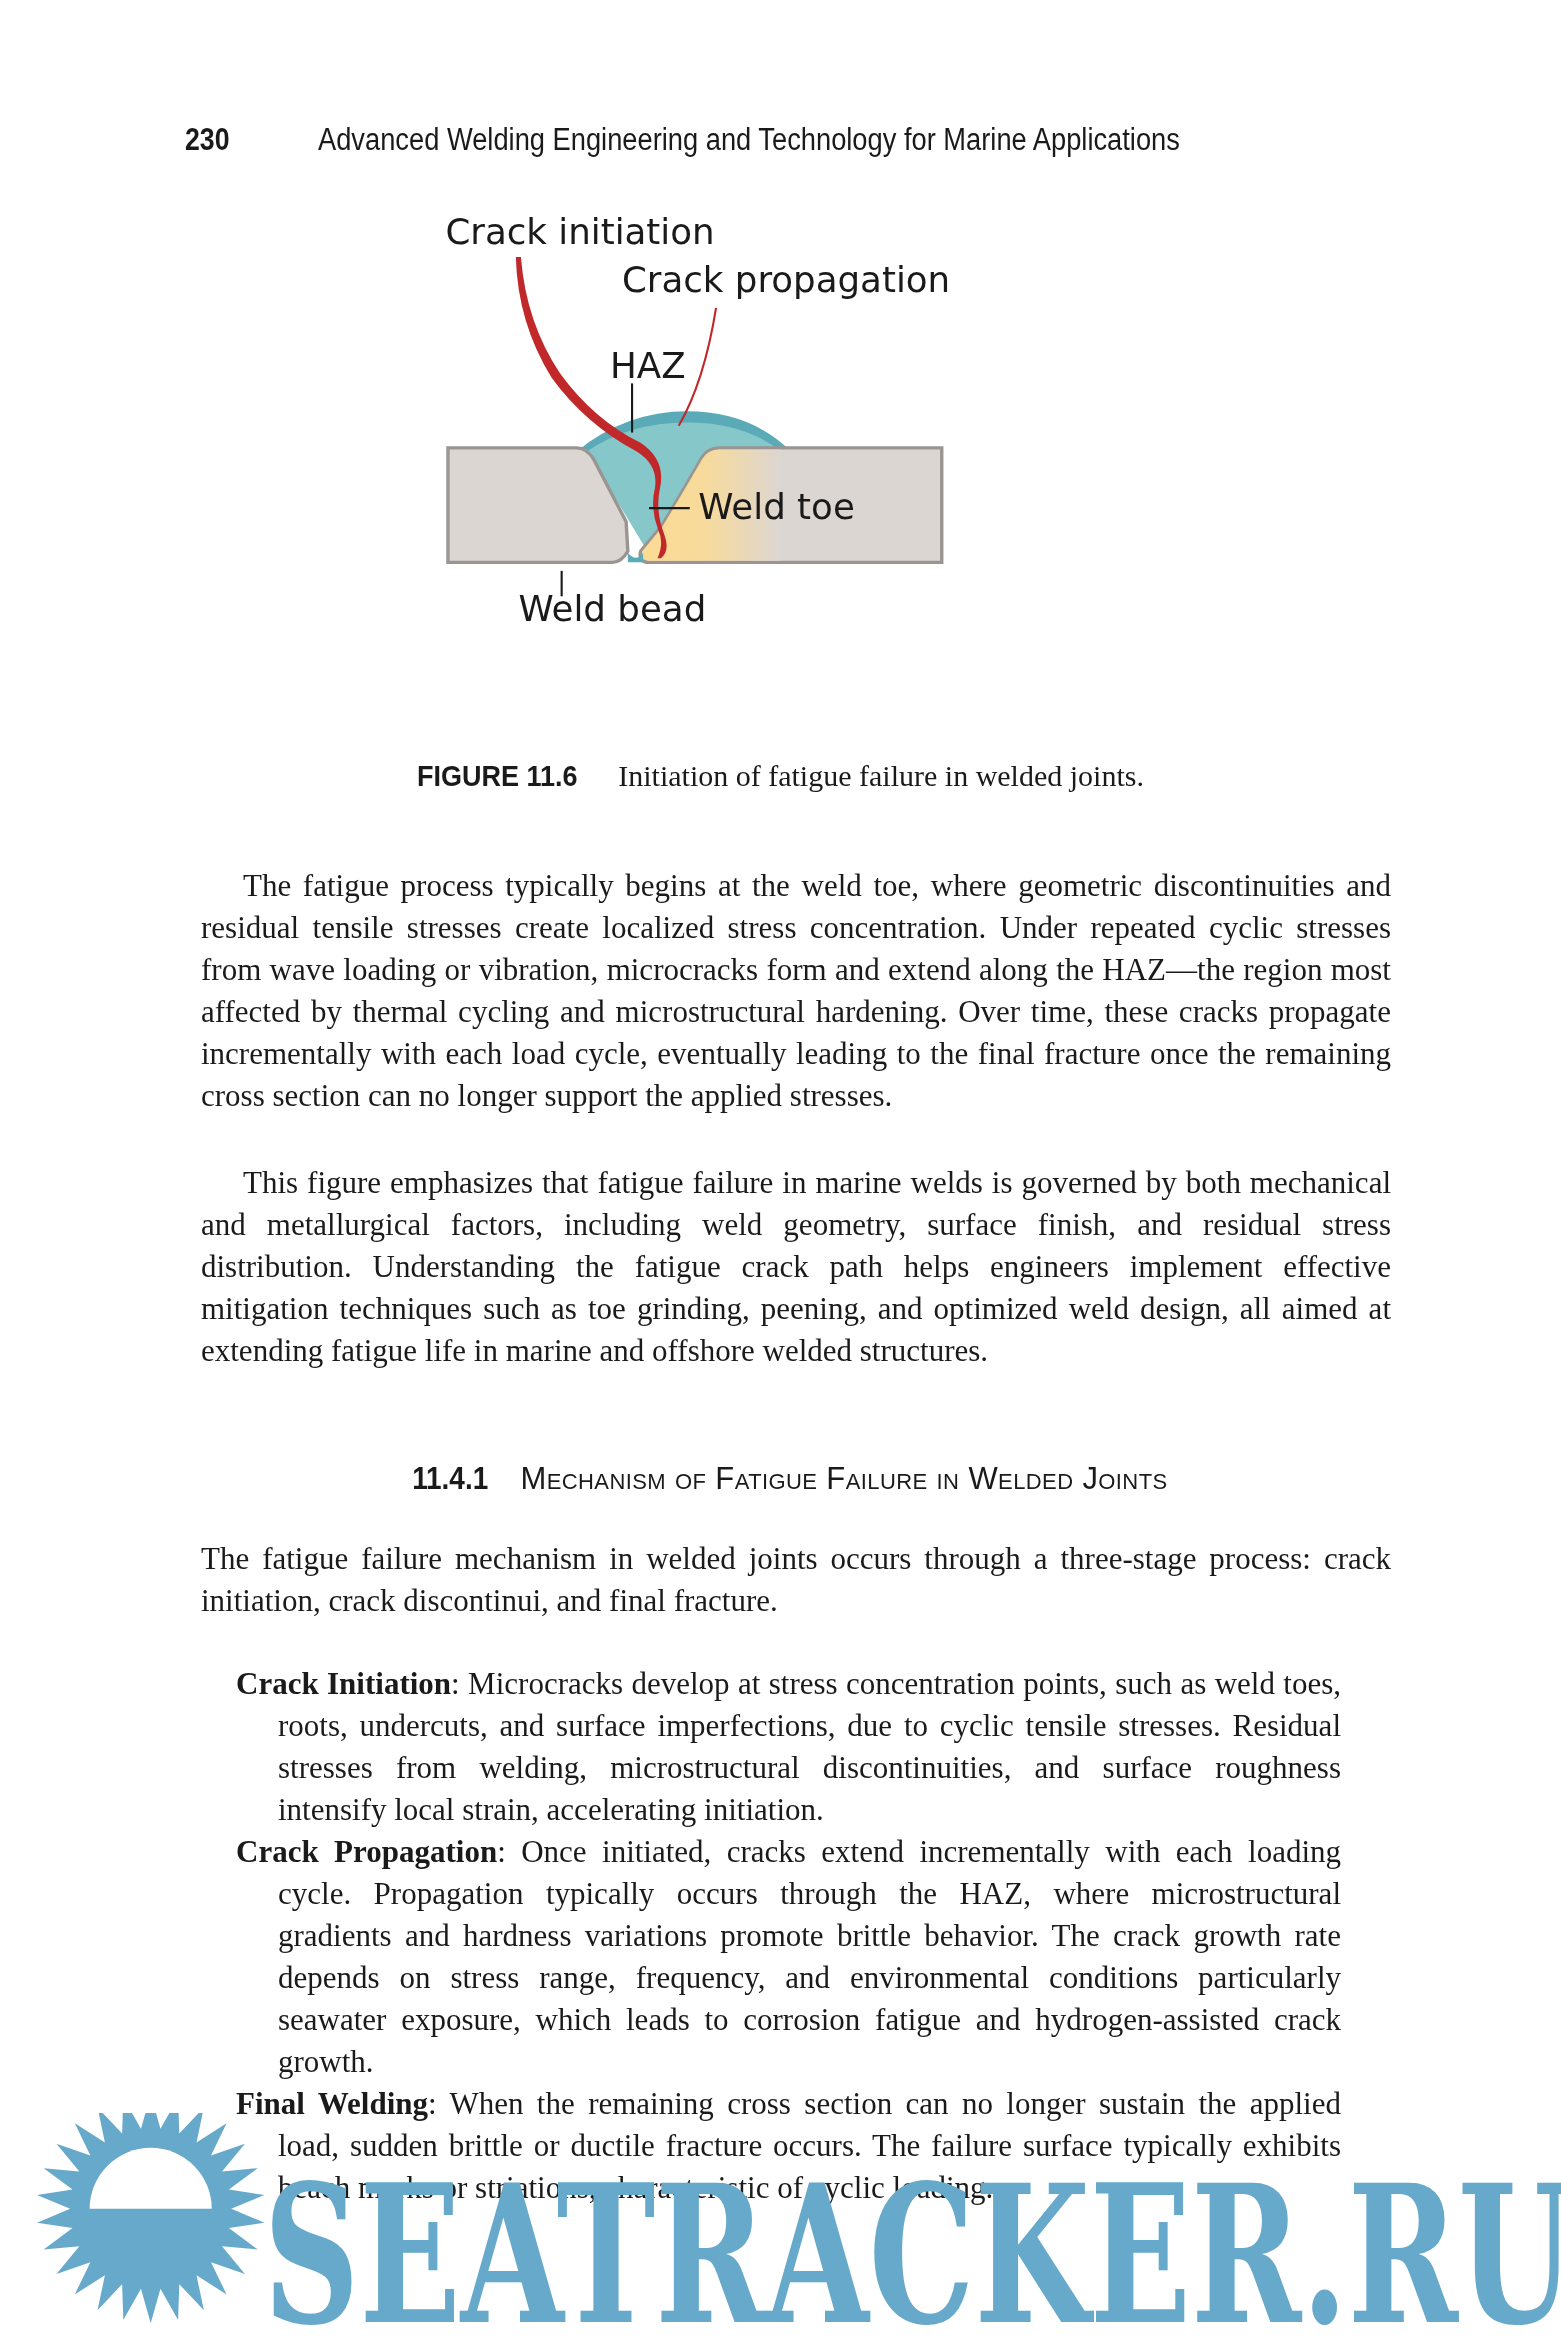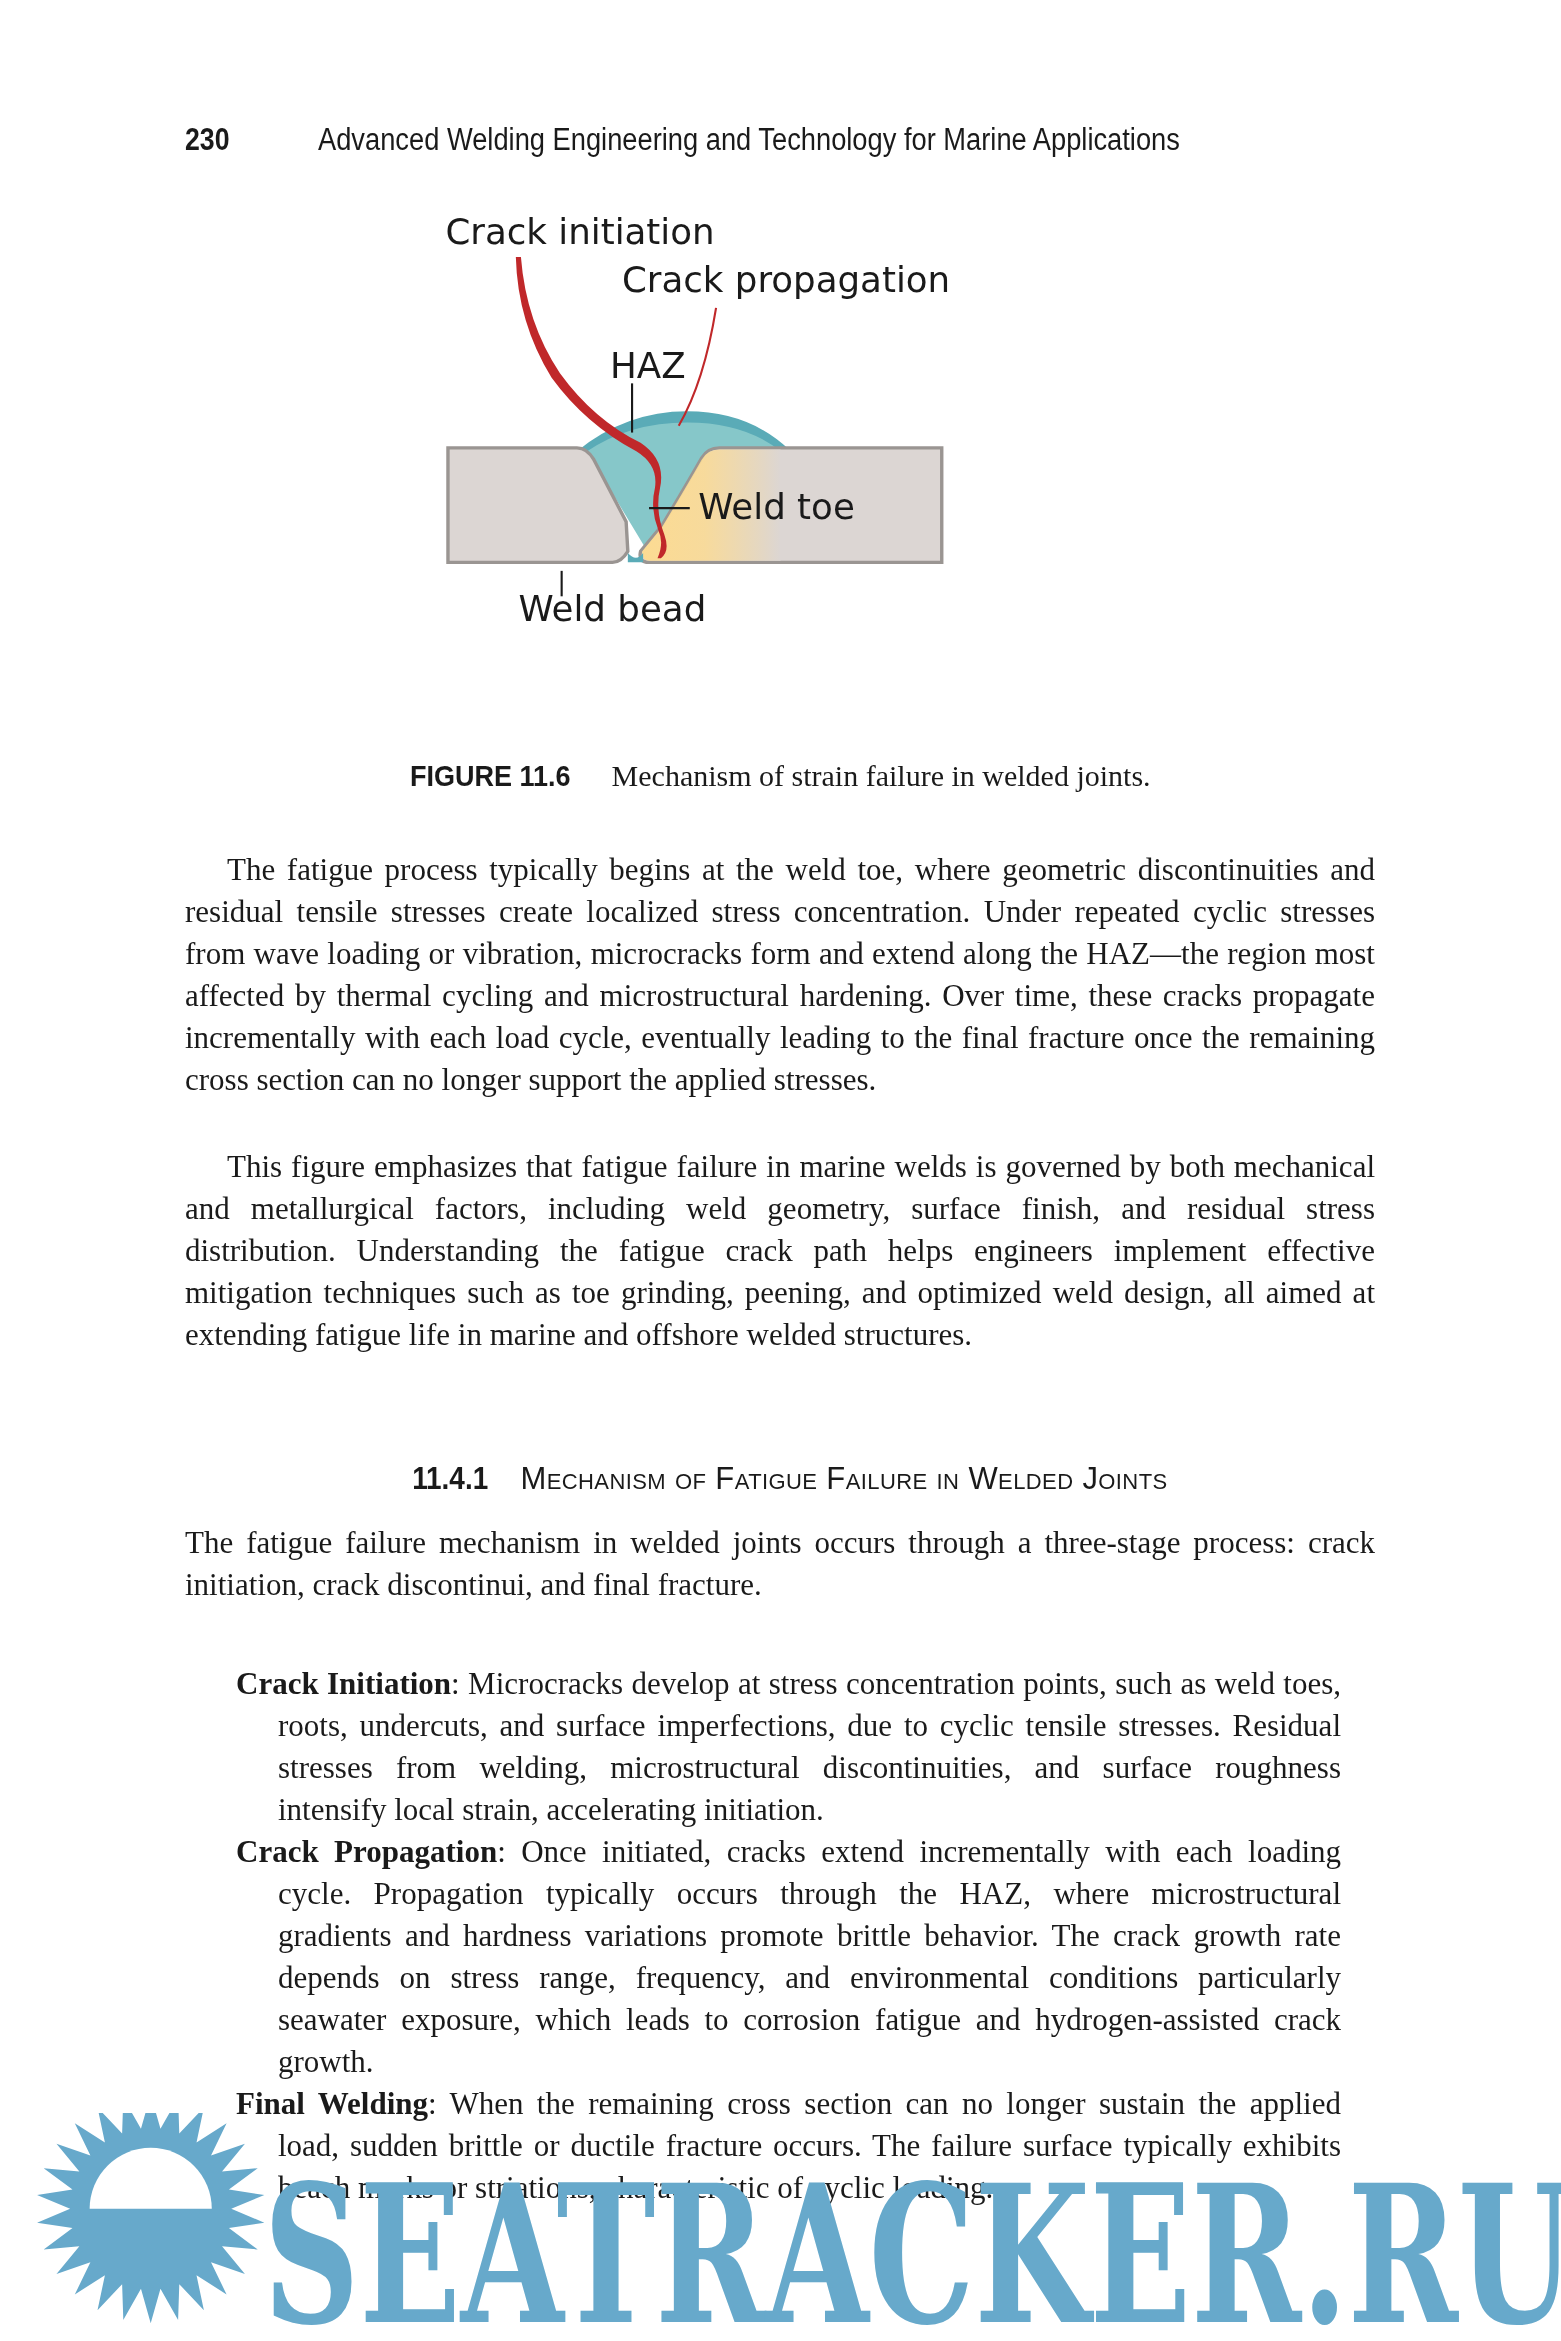--- a/index.html
+++ b/index.html
@@ -16,21 +16,21 @@
   .figure svg { width: 764px; height: 543px; display: block; }
   .fig-label { font-family: "DejaVu Sans", sans-serif; fill: #1a1a1a; font-size: 42px; }
 
   
   .caption { left: 185px; top: 759px; width: 1191px; font-size: 30px; white-space: nowrap; }
   .caption-label { font-family: "Liberation Sans", sans-serif; font-weight: bold; display: inline-block; transform: scaleX(0.9); transform-origin: left; margin-right: 15.3px; }
   .caption-text { font-family: "Liberation Serif", serif; font-size: 30px; }
 
   
   .body-text { font-family: "Liberation Serif", serif; font-size: 31px; line-height: 42px; text-align: justify; hyphens: manual; }
-  .para { position: absolute; left: 185px; width: 1190px; margin: 0; }
+  .para { position: absolute; left: 185px; width: 1190px; margin: 16px; }
   .para.indent { text-indent: 42px; }
   .p1 { top: 849px; }
   .p2 { top: 1146px; }
 
   .section-heading { left: 185px; top: 1461px; width: 1191px; font-family: "Liberation Sans", sans-serif; font-size: 31px; white-space: nowrap; }
   .section-number { font-weight: bold; display: inline-block; transform: scaleX(0.9); transform-origin: left; width: 127px; }
   .section-title { font-variant: small-caps; font-weight: 500; letter-spacing: 0.4px; }
 
   .p3 { top: 1522px; }
 
@@ -83,21 +83,21 @@
       <text x="25" y="58" class="fig-label">Crack initiation</text>
       <text x="233" y="114" class="fig-label">Crack propagation</text>
       <text x="219" y="216" class="fig-label">HAZ</text>
       <text x="323" y="382" class="fig-label">Weld toe</text>
       <text x="111" y="502" class="fig-label">Weld bead</text>
     </svg>
 </div>
 
 <div class="abs caption">
   <span class="caption-label">FIGURE 11.6</span>
-  <span class="caption-text">Mechanism of strain failure in welded joints.</span>
+  <span class="caption-text">Initiation of fatigue failure in welded joints.</span>
 </div>
 
 <p class="para indent body-text p1">The fatigue process typically begins at the weld toe, where geometric discontinui­ties and residual tensile stresses create localized stress concentration. Under repeated cyclic stresses from wave loading or vibration, microcracks form and extend along the HAZ—the region most affected by thermal cycling and microstructural harden­ing. Over time, these cracks propagate incrementally with each load cycle, eventually leading to the final fracture once the remaining cross section can no longer support the applied stresses.</p>
 <p class="para indent body-text p2">This figure emphasizes that fatigue failure in marine welds is governed by both mechanical and metallurgical factors, including weld geometry, surface finish, and residual stress distribution. Understanding the fatigue crack path helps engineers implement effective mitigation techniques such as toe grinding, peening, and opti­mized weld design, all aimed at extending fatigue life in marine and offshore welded structures.</p>
 
 <div class="abs section-heading">
   <span class="section-number">11.4.1</span><span class="section-title">Mechanism of Fatigue Failure in Welded Joints</span>
 </div>
 
 <p class="para body-text p3">The fatigue failure mechanism in welded joints occurs through a three-stage process: crack initiation, crack discontinui, and final fracture.</p>

